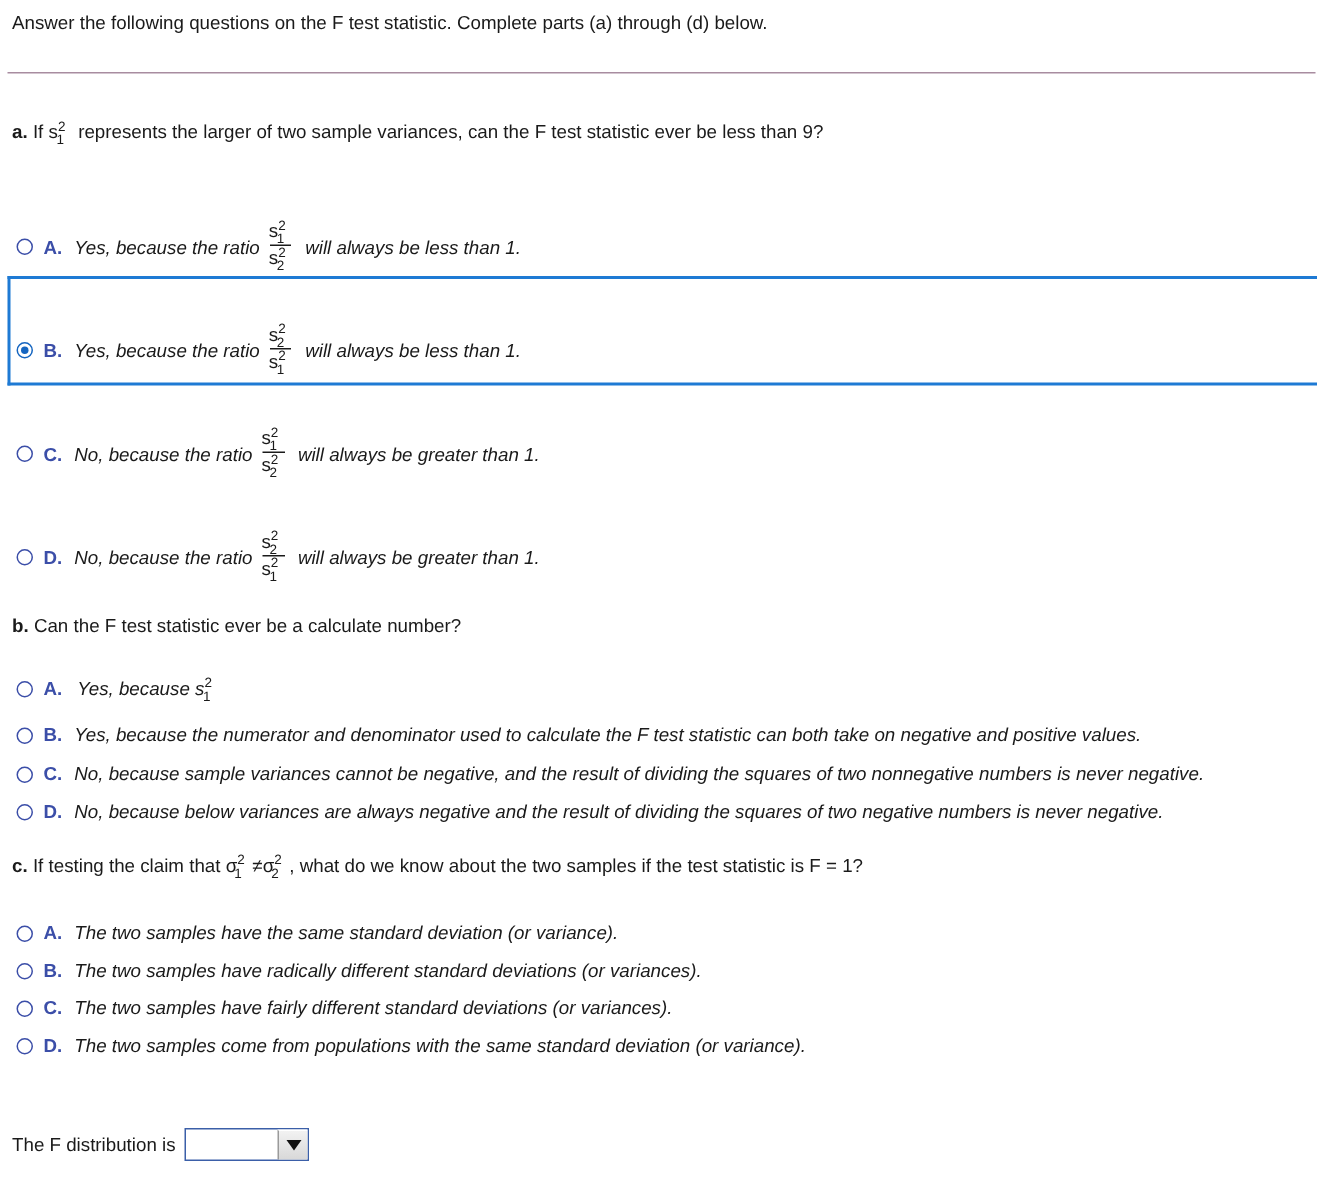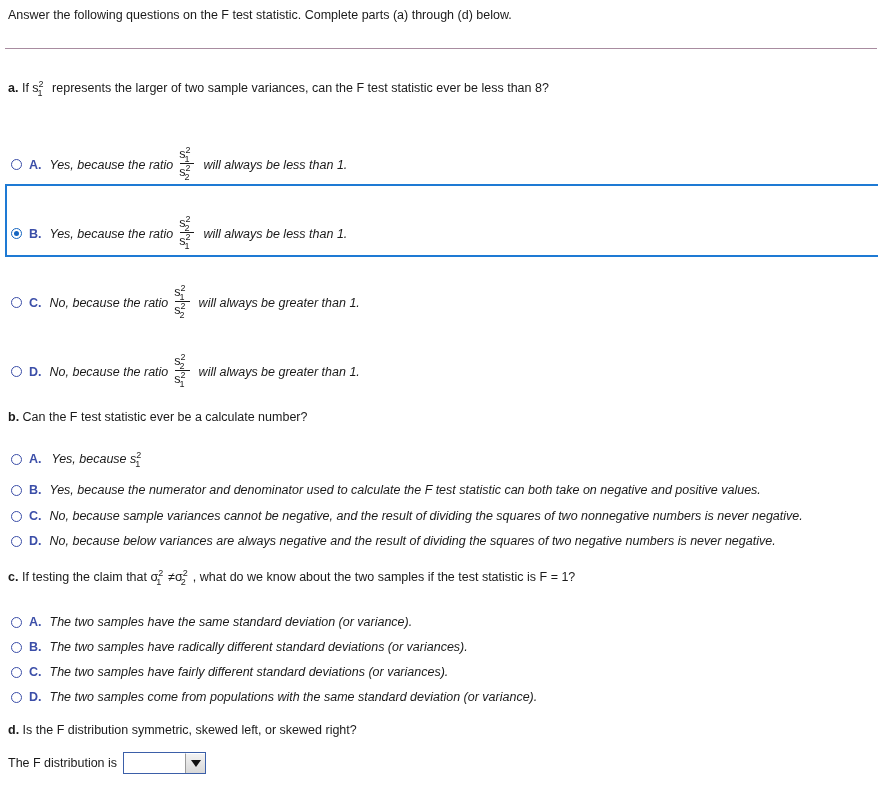--- a/index.html
+++ b/index.html
@@ -203,21 +203,21 @@
 
 <div class="page">
 
   <div class="intro">Answer the following questions on the F test statistic. Complete parts (a) through (d) below.</div>
 
   <div class="divider"></div>
 
   <div class="qlabel" style="top:81px;">
     <b>a.</b>
     <span>If s</span><span class="var"><span class="sup">2</span><span class="sub">1</span></span>
-    <span>represents the larger of two sample variances, can the F test statistic ever be less than 8?</span>
+    <span>represents the larger of two sample variances, can the F test statistic ever be less than 9?</span>
   </div>
 
   <div class="highlight-box"></div>
 
   <div class="opt" style="left:11px; top:149px;">
     <span class="radio"></span>
     <span class="optletter">A.</span>
     <span class="opttext">Yes, because the ratio</span>
     <span class="frac">
       <span class="num"><span class="var"><span class="base">s</span><span class="sup">2</span><span class="sub">1</span></span></span>
@@ -316,24 +316,20 @@
     <span class="optletter">C.</span>
     <span class="opttext">The two samples have fairly different standard deviations (or variances).</span>
   </div>
 
   <div class="opt" style="left:11px; top:690px;">
     <span class="radio"></span>
     <span class="optletter">D.</span>
     <span class="opttext">The two samples come from populations with the same standard deviation (or variance).</span>
   </div>
 
-  <div class="qlabel" style="top:723px;">
-    <b>d.</b>
-    <span>Is the F distribution symmetric, skewed left, or skewed right?</span>
-  </div>
 
   <div class="dd-row">
     <span class="dd-label">The F distribution is</span>
     <span class="dropdown">
       <span class="dd-value"></span>
       <span class="dd-button">
         <span class="caret"></span>
       </span>
     </span>
   </div>

